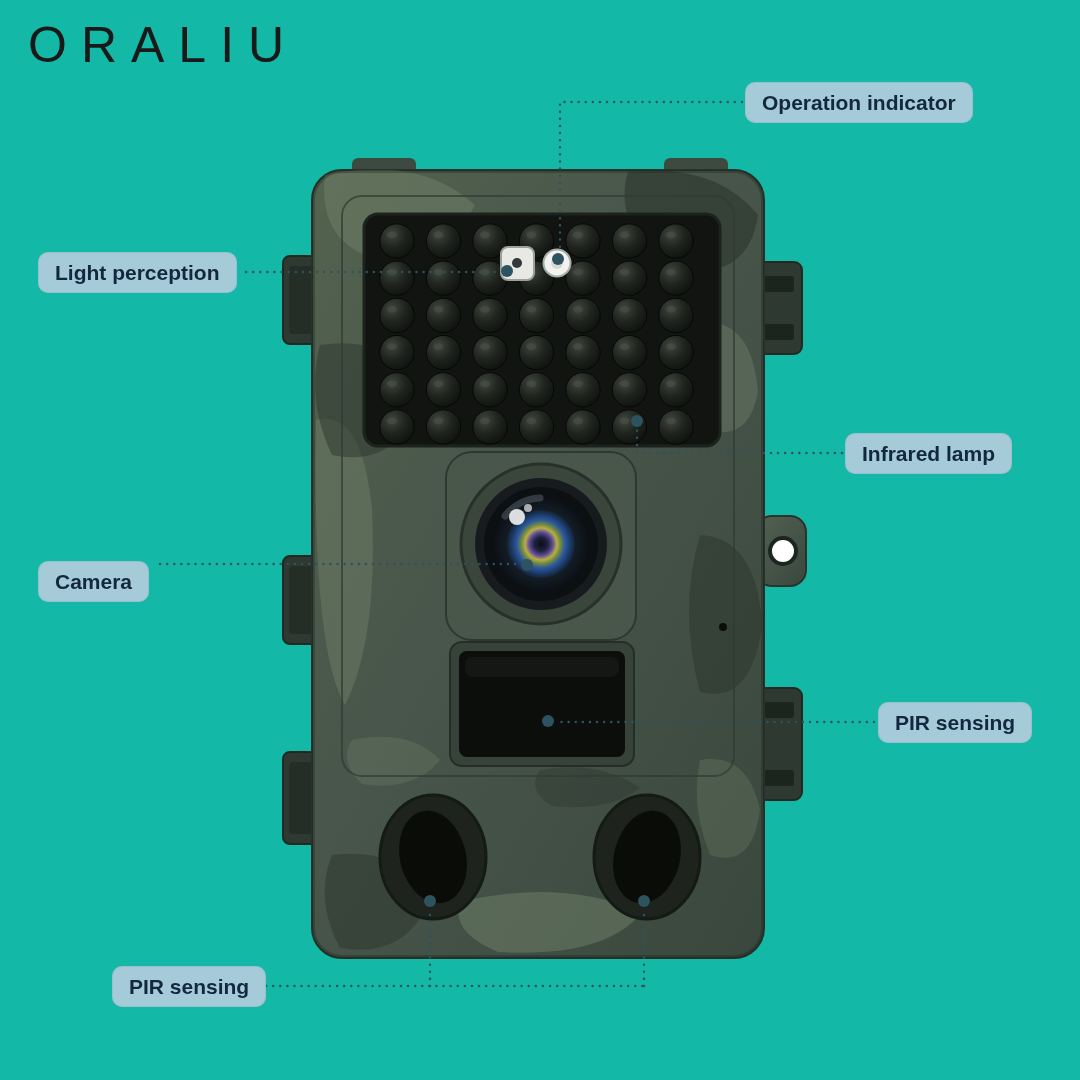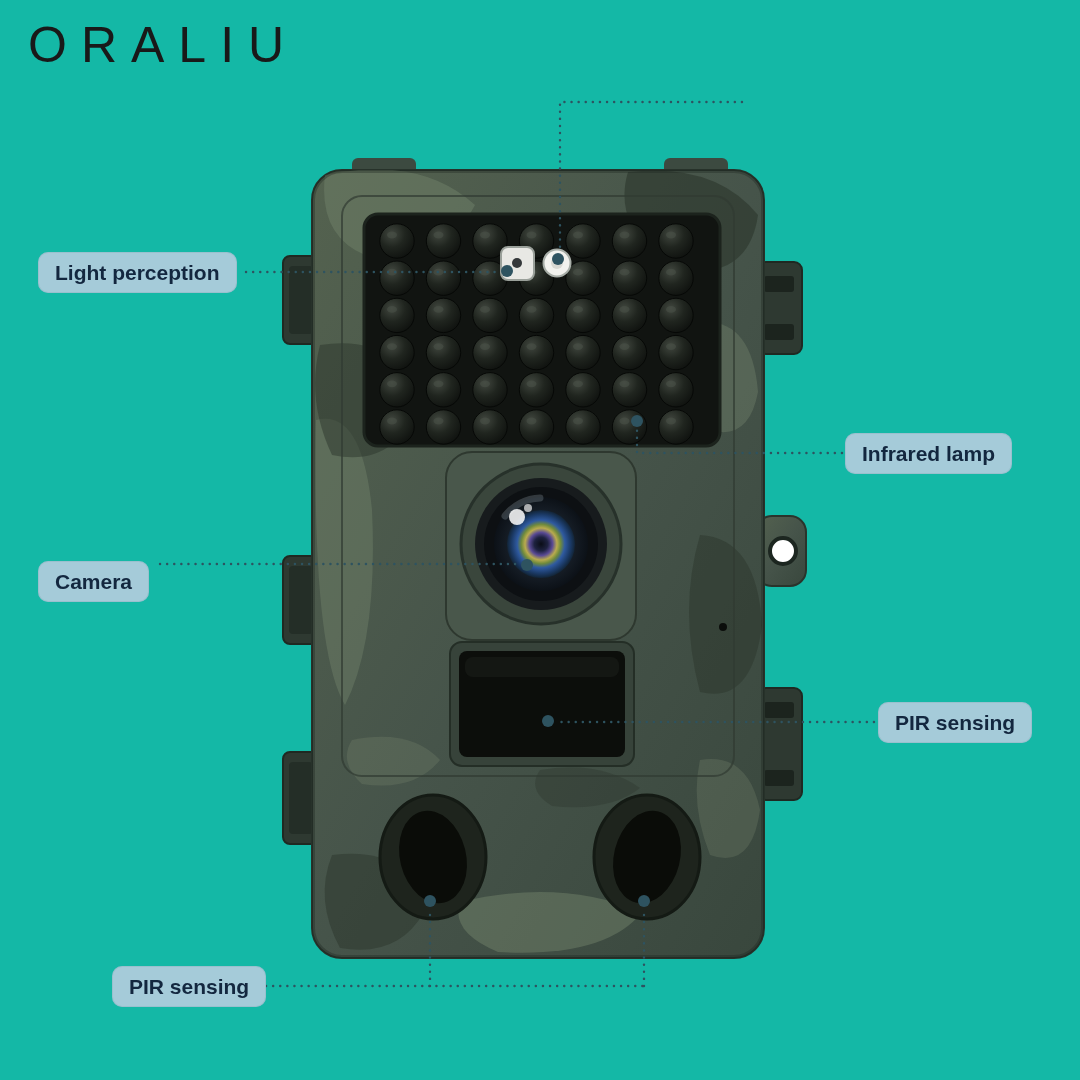--- a/index.html
+++ b/index.html
@@ -258,19 +258,20 @@
       <circle cx="558" cy="259" r="6"></circle>
       <circle cx="507" cy="271" r="6"></circle>
       <circle cx="637" cy="421" r="6"></circle>
       <circle cx="527" cy="565" r="6"></circle>
       <circle cx="548" cy="721" r="6"></circle>
       <circle cx="430" cy="901" r="6"></circle>
       <circle cx="644" cy="901" r="6"></circle>
     </g>
   </svg>
 
+  <div class="callout co-operation">Operation indicator</div>
   <div class="callout co-lightperc">Light perception</div>
   <div class="callout co-infrared">Infrared lamp</div>
   <div class="callout co-camera">Camera</div>
   <div class="callout co-pir-right">PIR sensing</div>
   <div class="callout co-pir-bottom">PIR sensing</div>
 
 </div>
 
 </body></html>

